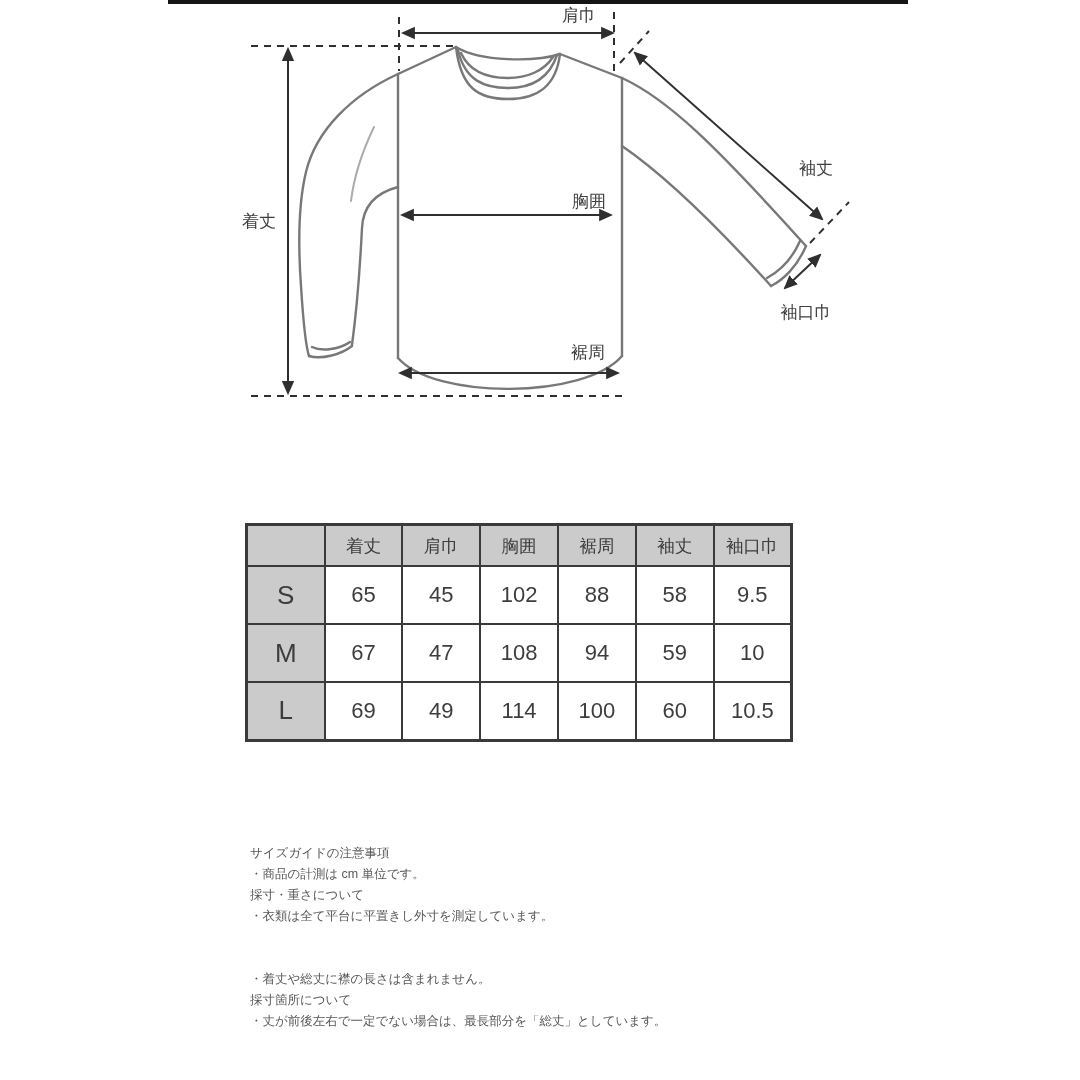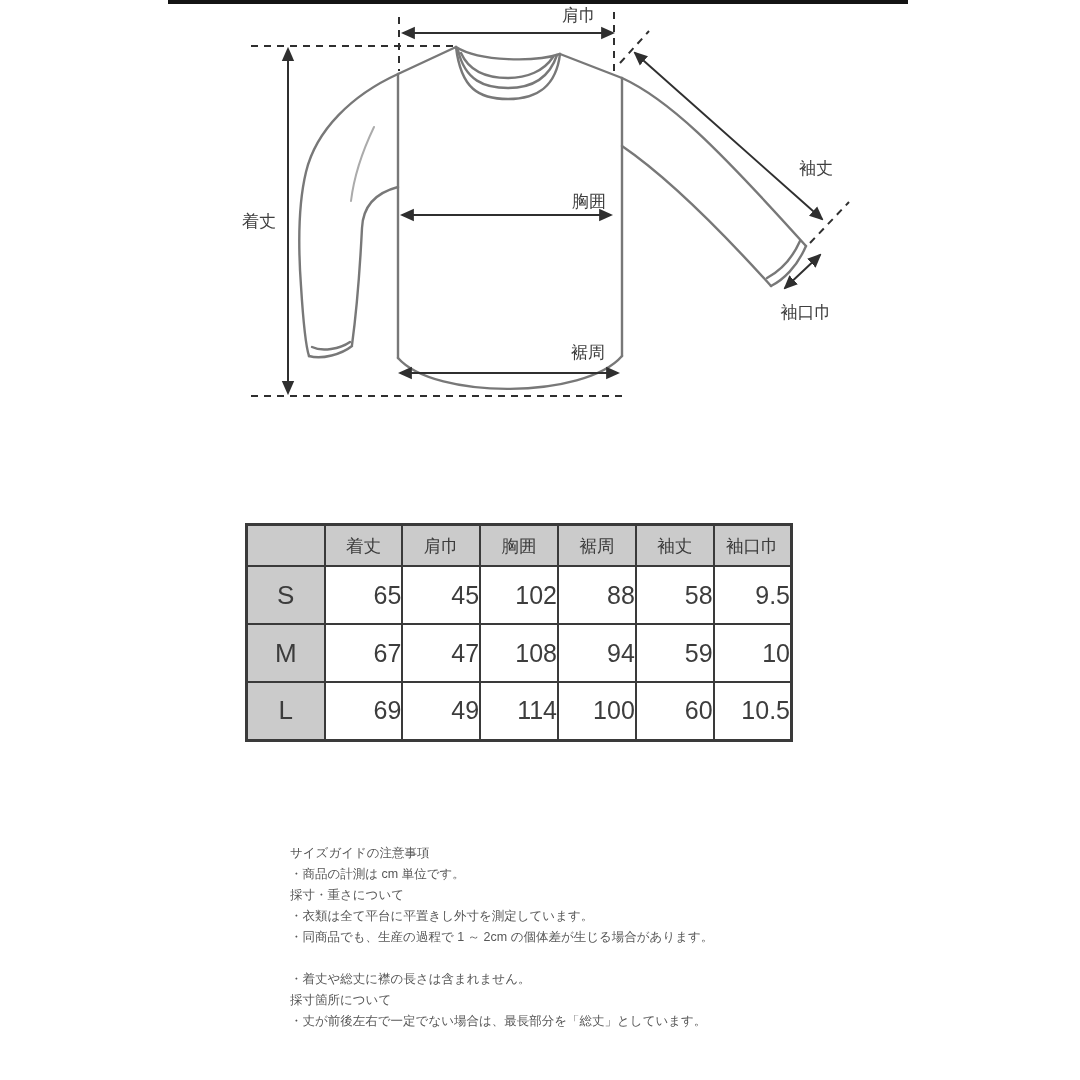--- a/index.html
+++ b/index.html
@@ -18,30 +18,30 @@
     border:3px solid #3a3a3a;
   }
   table.size-table th,table.size-table td{
     border:2px solid #3a3a3a;text-align:center;vertical-align:middle;
     padding:0;color:#3d3d3d;background:#ffffff;font-weight:normal;
   }
   table.size-table col.c-size{width:78px;}
   table.size-table thead th{height:39px;font-size:17.5px;background:#cbcbcb;color:#3c3c3c;}
   table.size-table tbody tr{height:58px;}
   table.size-table tbody th{background:#cbcbcb;font-size:26px;color:#3c3c3c;}
-  table.size-table tbody td{font-size:25px;text-align:right;}
+  table.size-table tbody td{font-size:22px;}
 
   
   .notes{
     position:absolute;left:250px;color:#575757;font-size:12.5px;line-height:21px;
     white-space:nowrap;
   }
   .notes-1{top:843px;}
   .notes-2{top:969px;}
-  .notes div{height:21px;margin-left:40px;}
+  .notes div{height:21px;}
 </style>
 </head>
 <body>
 
 <div class="top-bar"></div>
 
 <svg class="diagram-svg" width="1080" height="460" viewBox="0 0 1080 460">
   <defs>
     <marker id="ah" viewBox="0 0 10 10" refX="8.5" refY="5" markerWidth="7" markerHeight="7" orient="auto-start-reverse" markerUnits="strokeWidth">
       <path d="M0,0.6 L10,5 L0,9.4 z" fill="#2f2f2f"></path>
@@ -144,20 +144,19 @@
       <td>10.5</td>
     </tr>
   </tbody>
 </table>
 
 <div class="notes notes-1">
   <div>サイズガイドの注意事項</div>
   <div>・商品の計測は cm 単位です。</div>
   <div>採寸・重さについて</div>
   <div>・衣類は全て平台に平置きし外寸を測定しています。</div>
-  <div>・同商品でも、生産の過程で 1 ～ 2cm の個体差が生じる場合があります。</div>
 </div>
 
 <div class="notes notes-2">
   <div>・着丈や総丈に襟の長さは含まれません。</div>
   <div>採寸箇所について</div>
   <div>・丈が前後左右で一定でない場合は、最長部分を「総丈」としています。</div>
 </div>
 
 </body></html>

